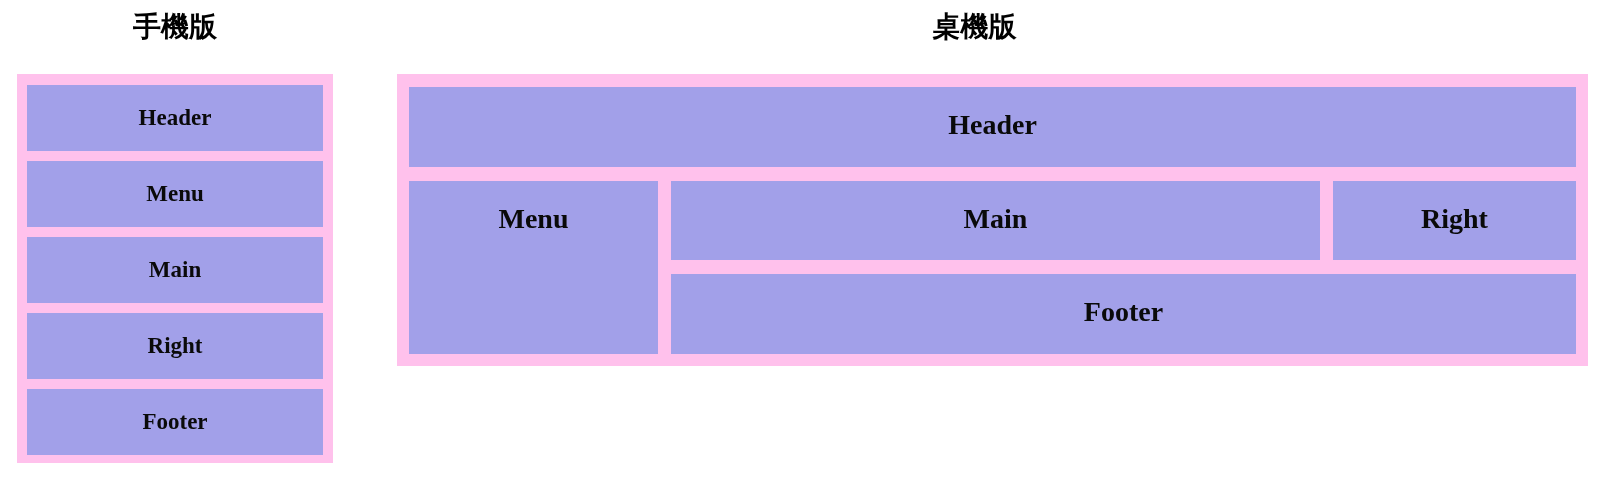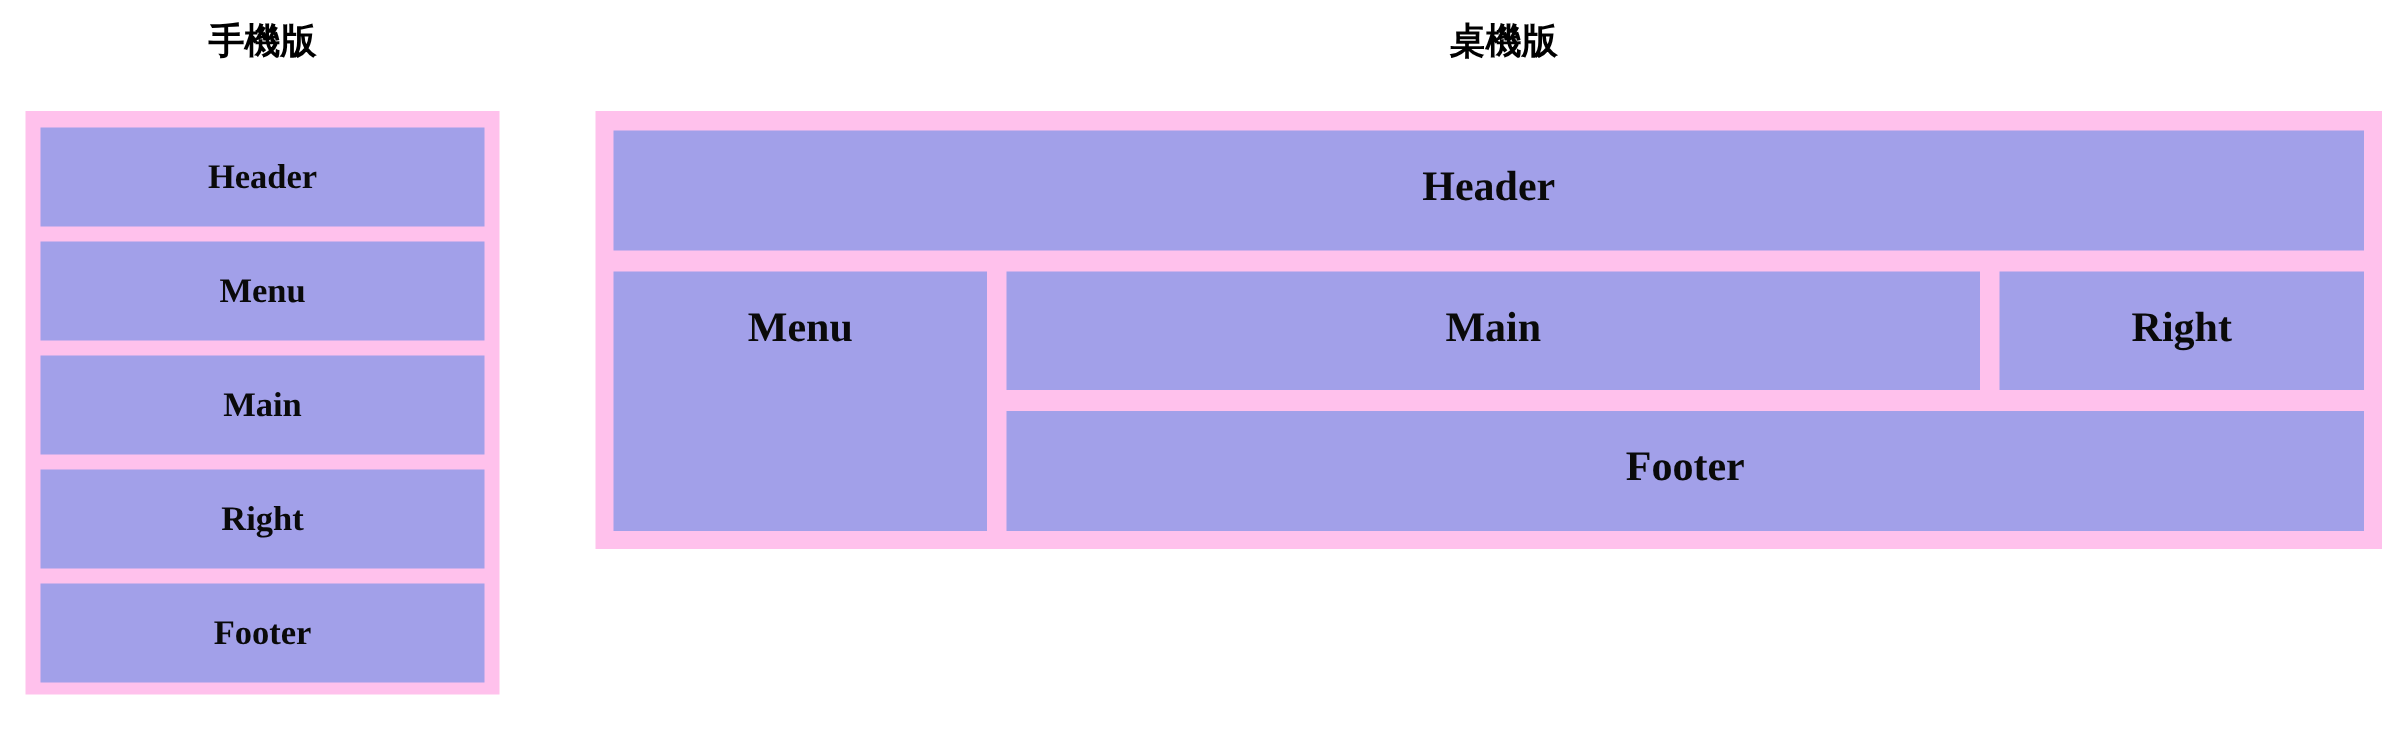--- a/index.html
+++ b/index.html
@@ -24,25 +24,25 @@
 
   
   .section-title {
     position: absolute;
     top: 8px;
     height: 38px;
     line-height: 38px;
     text-align: center;
     font-family: "DejaVu Sans", "Liberation Sans", sans-serif;
     font-weight: bold;
-    font-size: 24px;
+    font-size: 28px;
     color: var(--title);
   }
   .title-mobile  { left: 17px;  width: 316px; }
-  .title-desktop { left: 407px; width: 1191px; text-align: center; }
+  .title-desktop { left: 379px; width: 1191px; text-align: center; }
 
   
   .layout-container {
     position: absolute;
     background: var(--pink);
   }
 
   
   .mobile-container {
     left: 17px;

